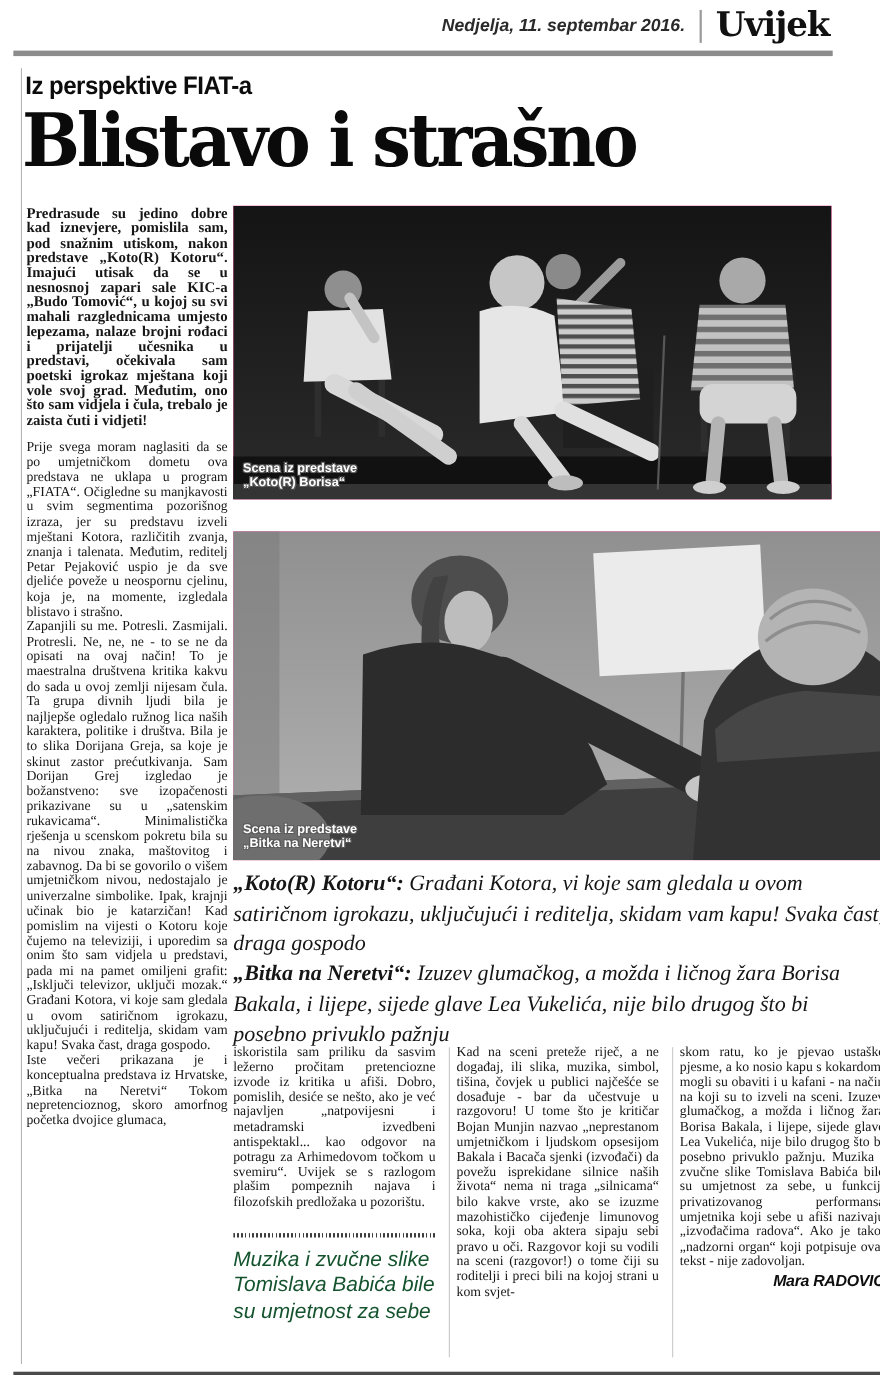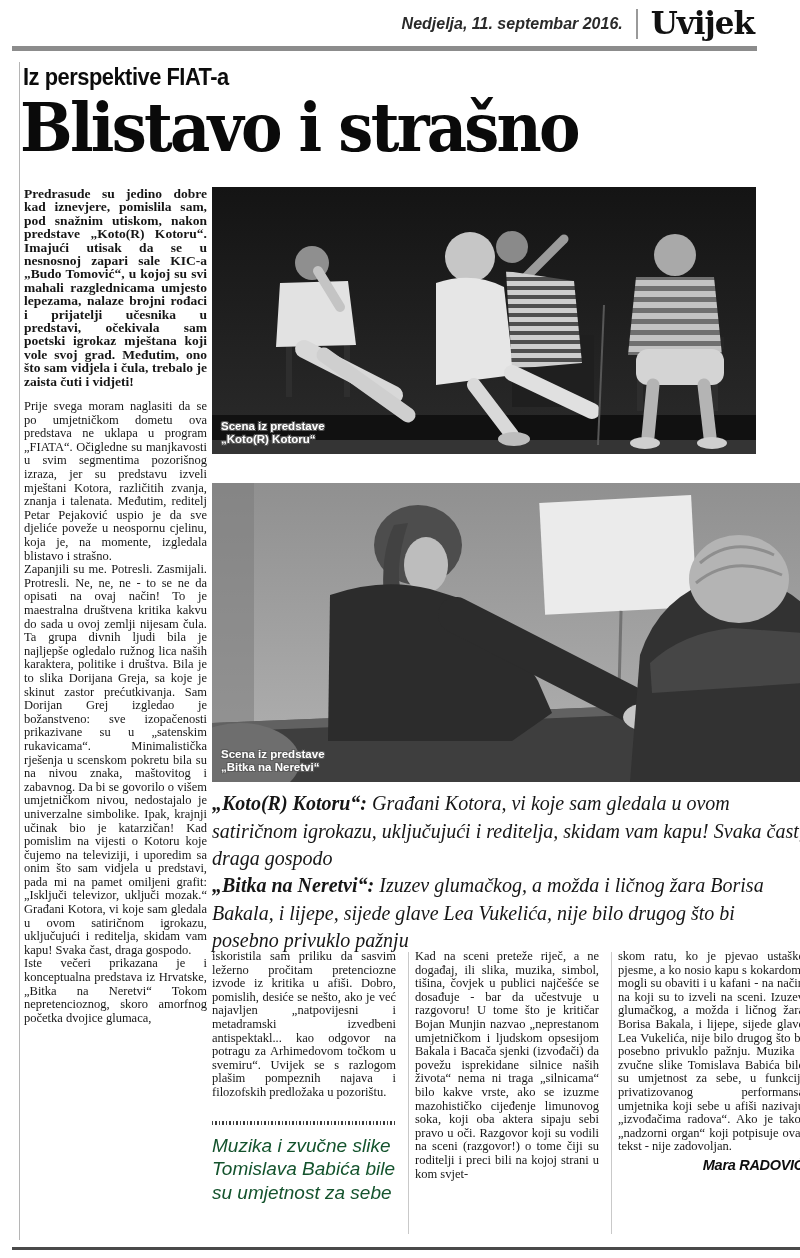--- a/index.html
+++ b/index.html
@@ -136,21 +136,21 @@
       <circle cx="463" cy="68" r="21" fill="#a9a9a9"></circle>
       <path d="M424,90 L502,90 L510,168 L416,168 Z" fill="url(#stripesB)"></path>
       <rect x="424" y="162" width="88" height="36" rx="12" fill="#d4d4d4"></rect>
       <path d="M441,198 L436,250" stroke="#b4b4b4" stroke-width="13" stroke-linecap="round"></path>
       <path d="M492,198 L498,250" stroke="#b4b4b4" stroke-width="13" stroke-linecap="round"></path>
       <ellipse cx="433" cy="256" rx="15" ry="6" fill="#cfcfcf"></ellipse>
       <ellipse cx="500" cy="256" rx="15" ry="6" fill="#cfcfcf"></ellipse>
     </svg>
     <div class="caption">
       <span>Scena iz predstave</span>
-      <span>„Koto(R) Kotoru“</span>
+      <span>„Koto(R) Borisa“</span>
     </div>
   </div>
 
   <div class="photo photo2">
     <svg width="592" height="299" viewBox="0 0 592 299">
       <defs>
         <linearGradient id="pbg2" x1="0" y1="0" x2="0" y2="1">
           <stop offset="0" stop-color="#909090"></stop>
             <stop offset="1" stop-color="#b2b2b2"></stop>
         </linearGradient>

